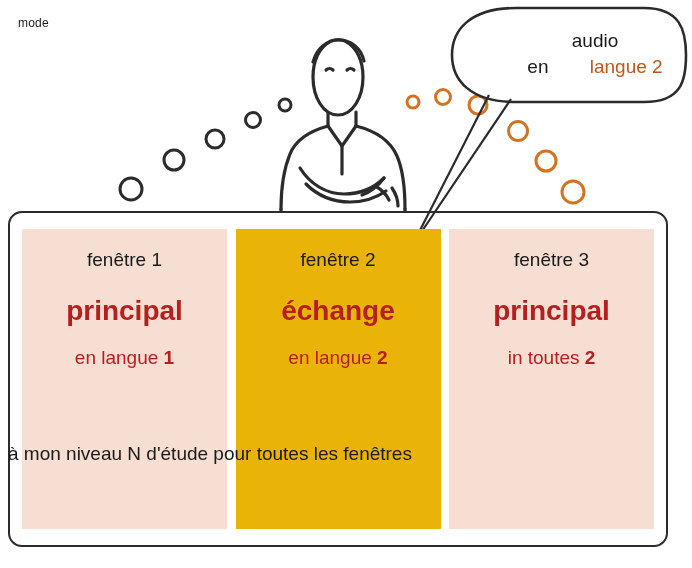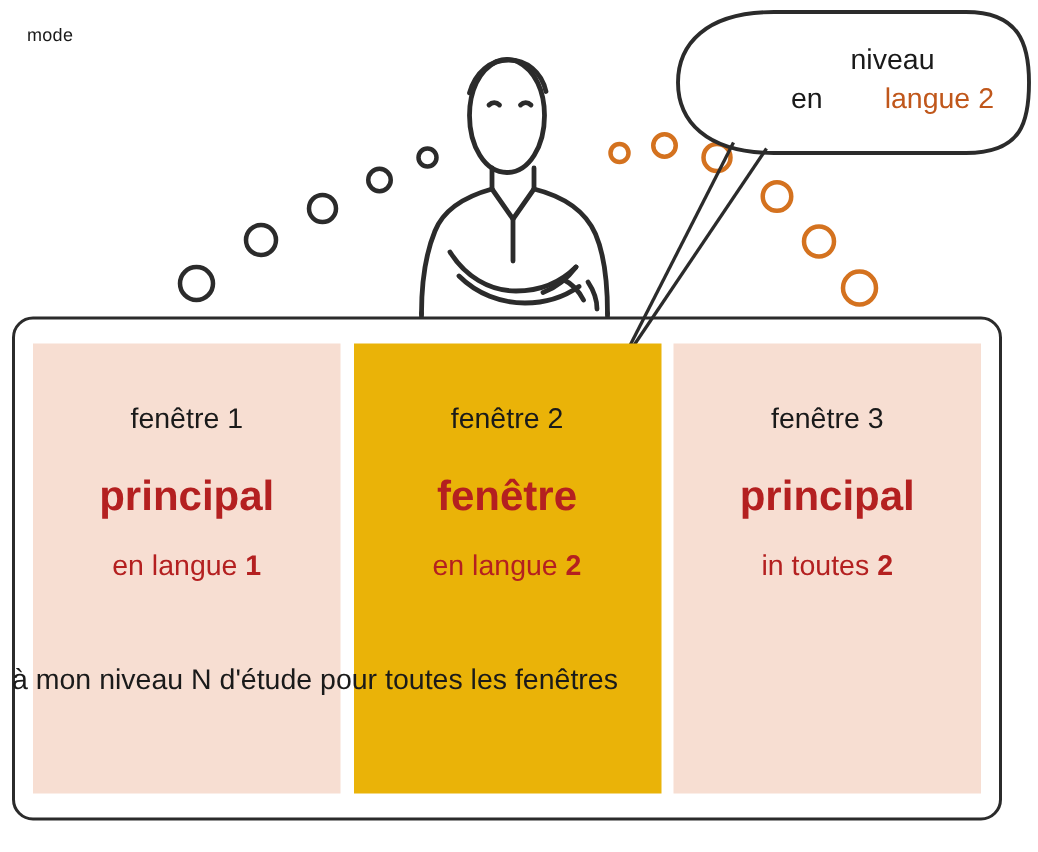--- a/index.html
+++ b/index.html
@@ -94,21 +94,21 @@
     height: 336px;
     display: flex;
     justify-content: space-between;
     padding: 18px 14px;
     box-sizing: border-box;
   }
   .col {
     width: 205px;
     height: 300px;
     box-sizing: border-box;
-    padding-top: 40px;
+    padding-top: 20px;
     text-align: center;
   }
   .col.peach { background: #f7ded2; }
   .col.blue  { background: #eab308; }
 
   .col-title {
     font-size: 19px;
     color: #1a1a1a;
     margin-bottom: 24px;
   }
@@ -189,38 +189,38 @@
 
     <path d="M516 8 C470 8 452 30 452 55 C452 80 470 102 516 102 L644 102 C682 102 686 80 686 55 C686 30 680 8 644 8 Z" fill="#ffffff" stroke="#2b2b2b" stroke-width="2.6"></path>
 
     <path d="M489 95 L412 246" fill="none" stroke="#2b2b2b" stroke-width="2.2"></path>
     <path d="M511 99 L412 246" fill="none" stroke="#2b2b2b" stroke-width="2.2"></path>
     <path d="M412 246 L432 236 L424 252 Z" fill="#2b2b2b"></path>
   </svg>
 
   <div class="bubble-wrap">
     <div class="bubble-text">
-      <span>niveau</span><br>
+      <span>audio</span><br>
       <span>en </span><span class="accent">langue 2</span>
     </div>
   </div>
 
   <div class="panel"></div>
 
   <div class="columns">
 
     <div class="col peach">
       <div class="col-title">fenêtre 1</div>
       <div class="col-main">principal</div>
       <div class="col-sub"><span>en langue </span><b>1</b></div>
     </div>
 
     <div class="col blue">
       <div class="col-title">fenêtre 2</div>
-      <div class="col-main">fenêtre</div>
+      <div class="col-main">échange</div>
       <div class="col-sub"><span>en langue </span><b>2</b></div>
     </div>
 
     <div class="col peach">
       <div class="col-title">fenêtre 3</div>
       <div class="col-main">principal</div>
       <div class="col-sub"><span>in toutes </span><b>2</b></div>
     </div>
 
   </div>

